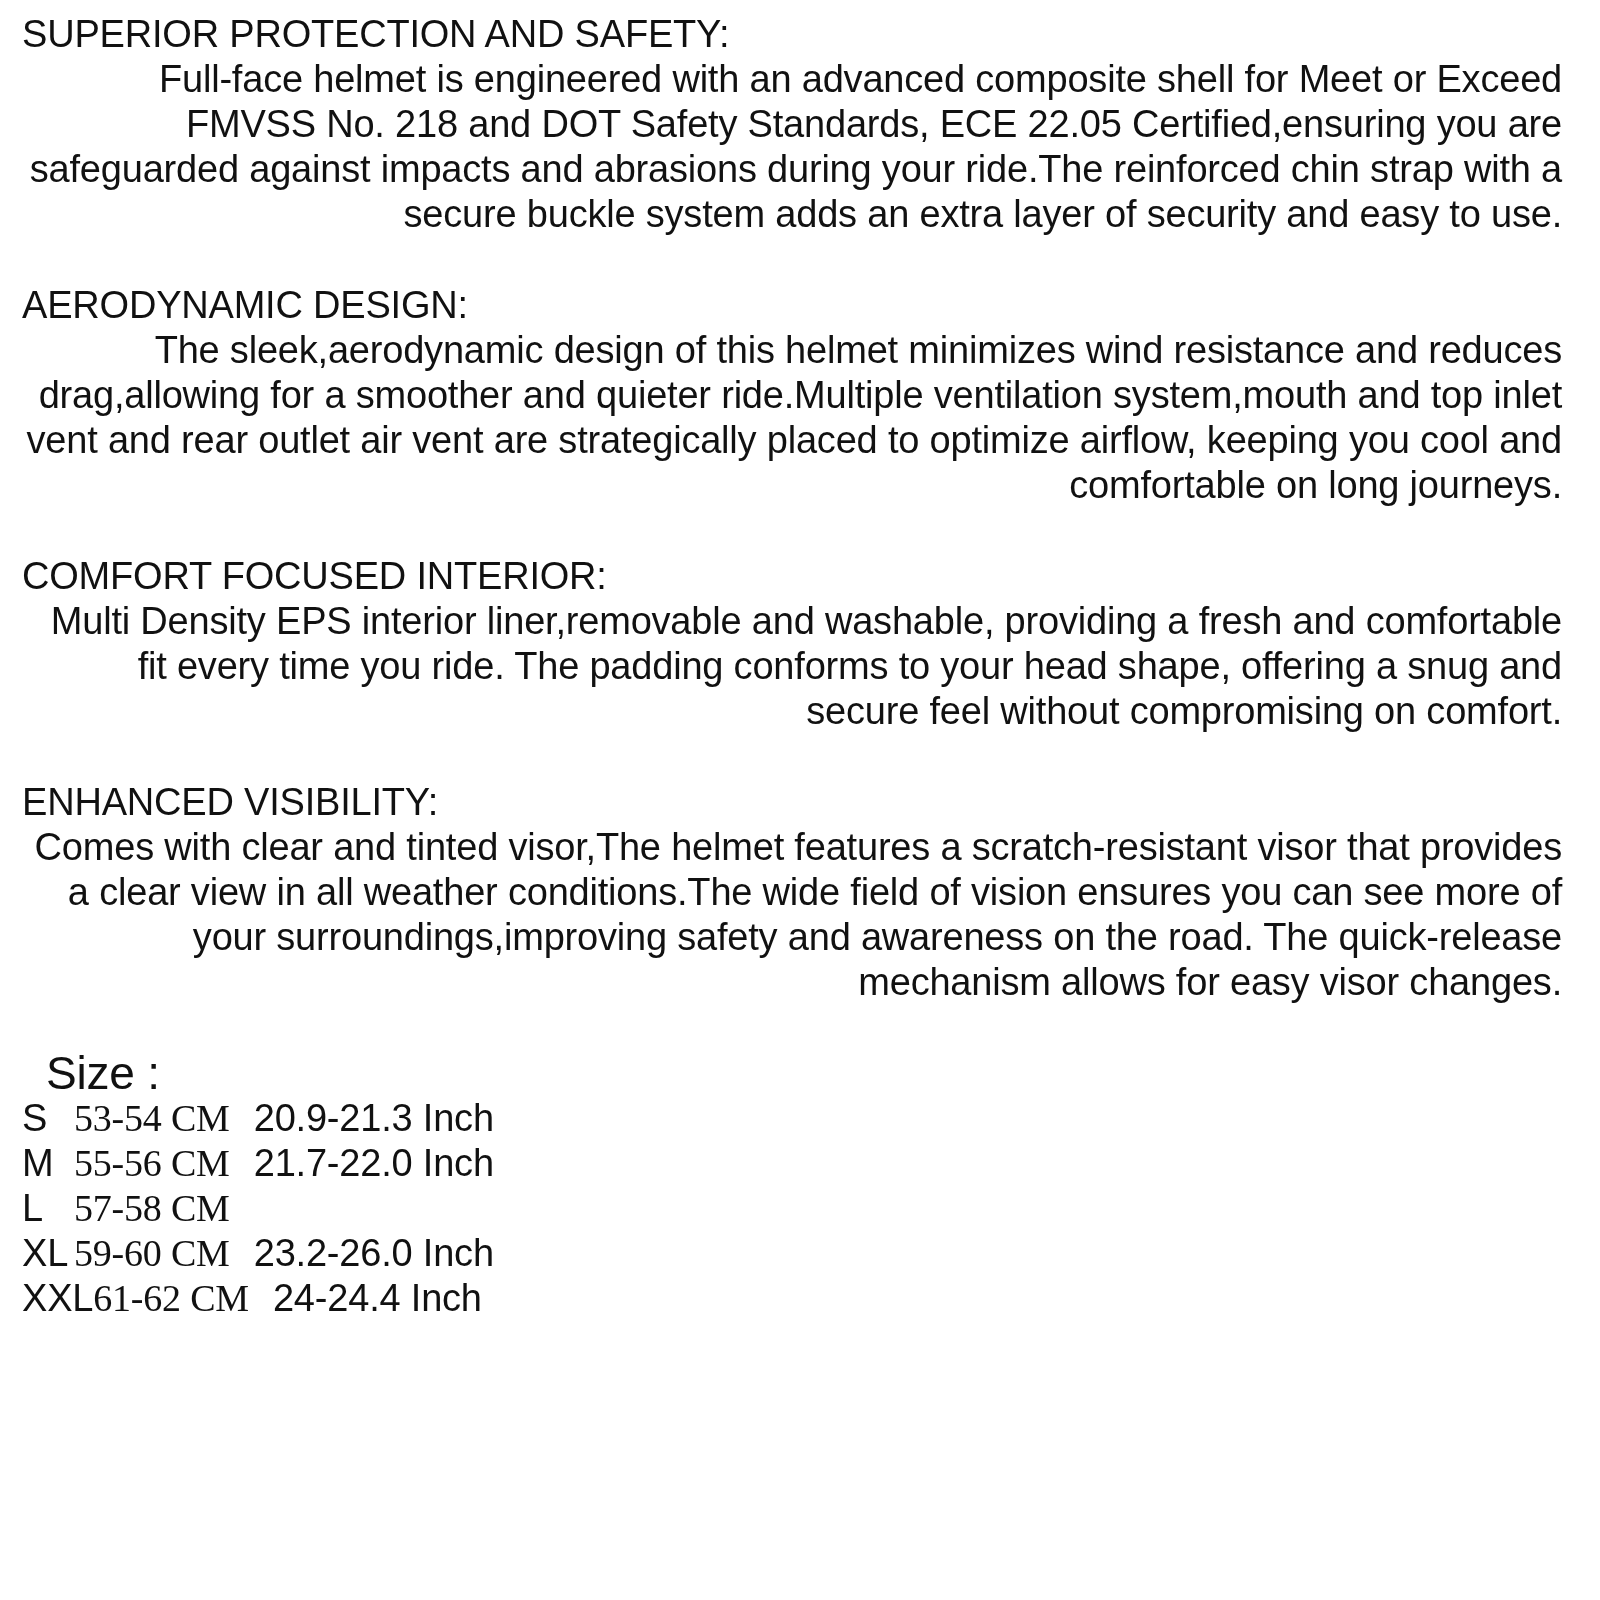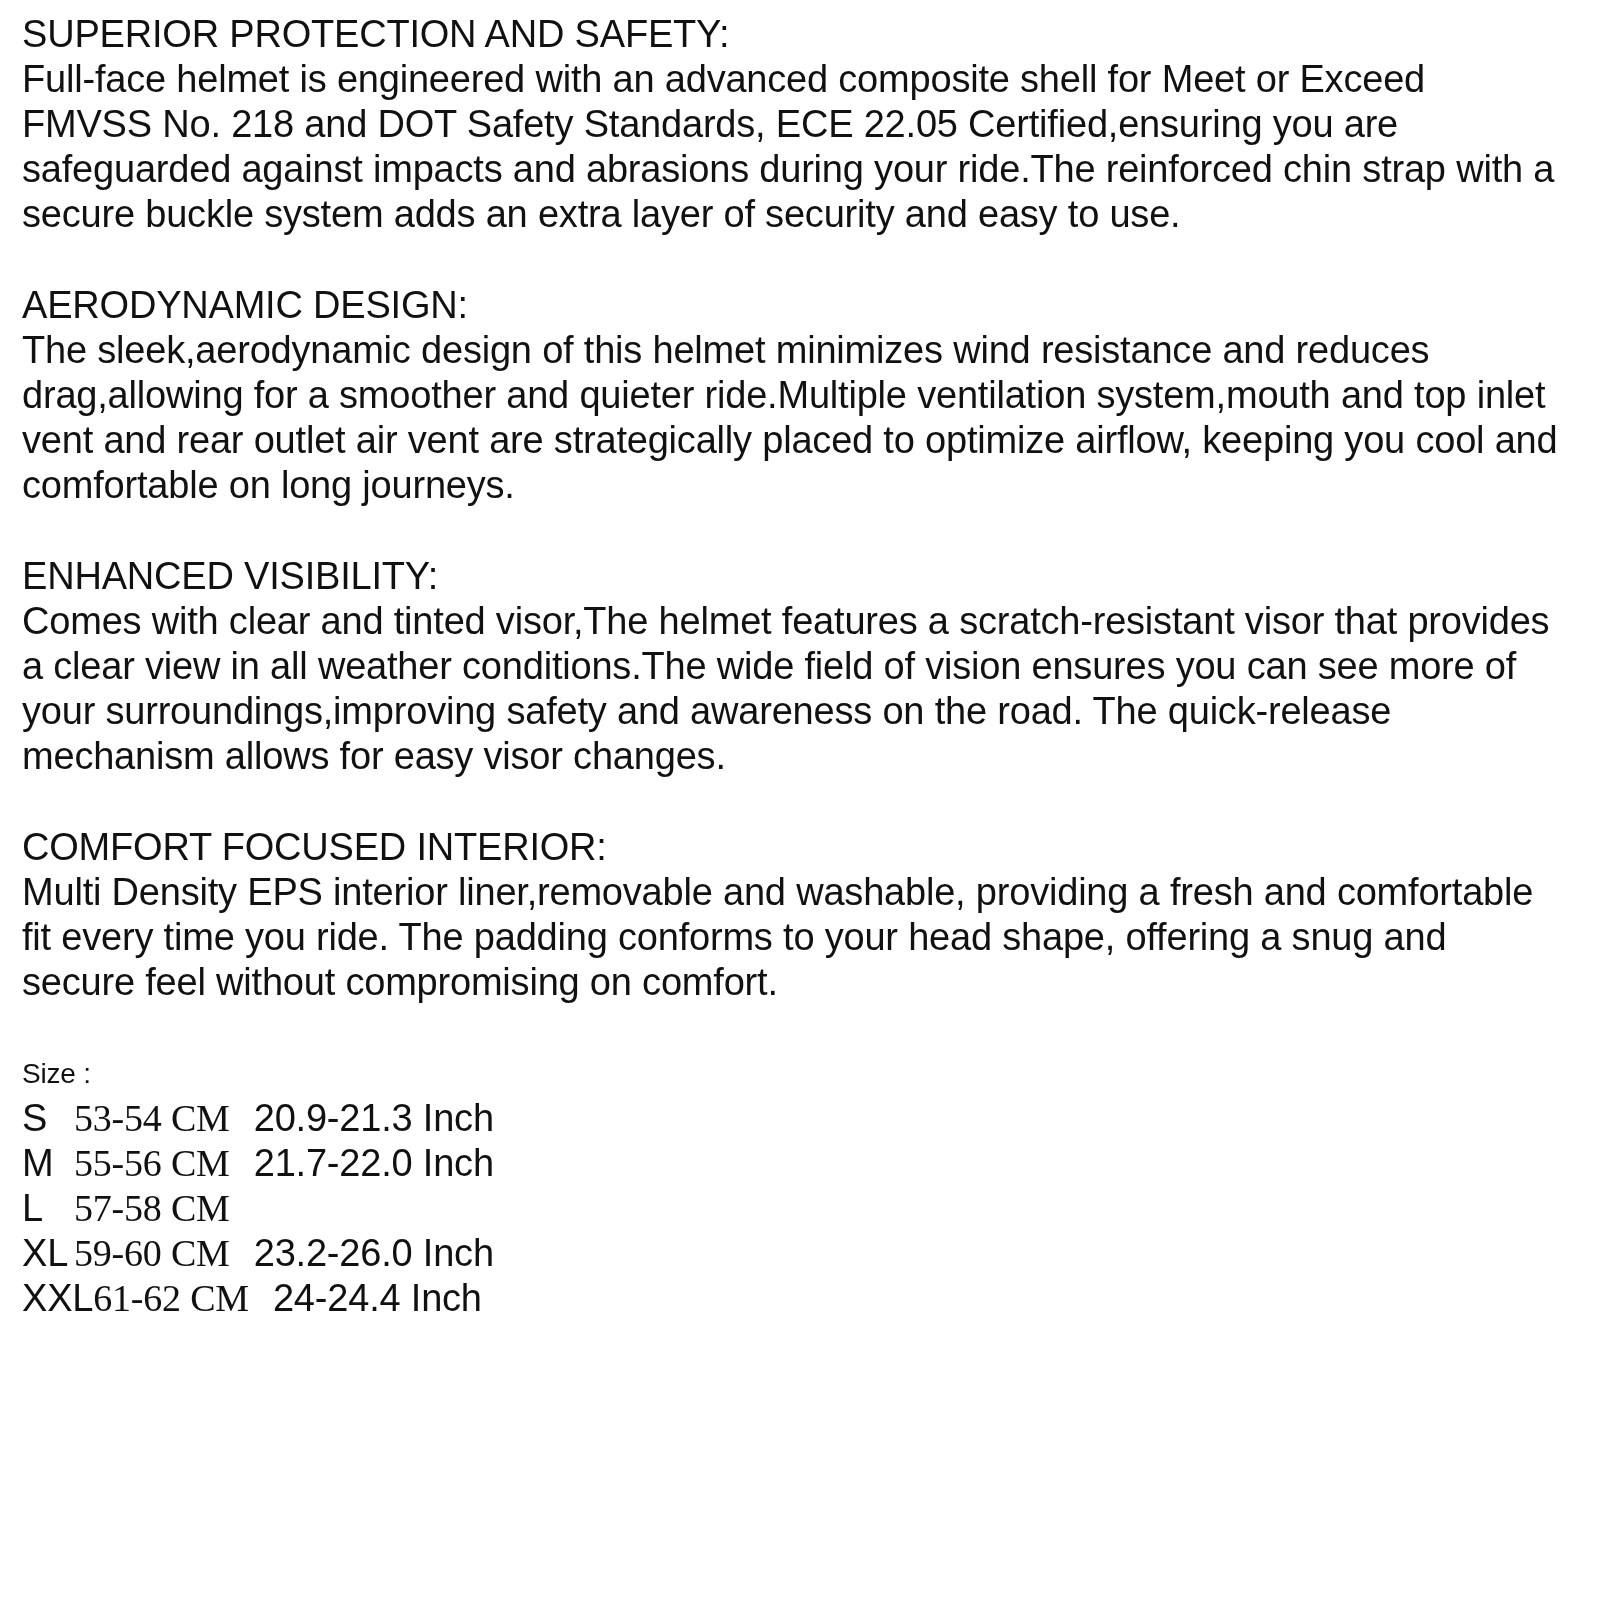--- a/index.html
+++ b/index.html
@@ -30,28 +30,30 @@
     line-height: 45px;
     font-weight: 400;
     letter-spacing: -0.2px;
   }
   .section p {
     margin: 0;
     font-size: 38px;
     line-height: 45px;
     font-weight: 400;
     letter-spacing: -0.2px;
+    text-align: right;
   }
   .size-chart {
     margin: 0;
   }
   .size-heading {
-    font-size: 28px;
+    font-size: 46px;
     line-height: 45px;
     letter-spacing: -0.2px;
+    margin-left: 24px;
   }
   .size-row {
     display: flex;
     align-items: baseline;
     font-size: 38px;
     line-height: 45px;
     letter-spacing: -0.2px;
     white-space: pre;
   }
   .size-row .sz {
@@ -71,27 +73,27 @@
     <h2>SUPERIOR PROTECTION AND SAFETY:</h2>
     <p>Full-face helmet is engineered with an advanced composite shell for Meet or Exceed FMVSS No. 218 and DOT Safety Standards, ECE 22.05 Certified,ensuring you are safeguarded against impacts and abrasions during your ride.The reinforced chin strap with a secure buckle system adds an extra layer of security and easy to use.</p>
   </div>
 
   <div class="section">
     <h2>AERODYNAMIC DESIGN:</h2>
     <p>The sleek,aerodynamic design of this helmet minimizes wind resistance and reduces drag,allowing for a smoother and quieter ride.Multiple ventilation system,mouth and top inlet vent and rear outlet air vent are strategically placed to optimize airflow, keeping you cool and comfortable on long journeys.</p>
   </div>
 
   <div class="section">
-    <h2>ENHANCED VISIBILITY:</h2>
-    <p>Comes with clear and tinted visor,The helmet features a scratch-resistant visor that provides a clear view in all weather conditions.The wide field of vision ensures you can see more of your surroundings,improving safety and awareness on the road. The quick-release mechanism allows for easy visor changes.</p>
+    <h2>COMFORT FOCUSED INTERIOR:</h2>
+    <p>Multi Density EPS interior liner,removable and washable, providing a fresh and comfortable fit every time you ride. The padding conforms to your head shape, offering a snug and secure feel without compromising on comfort.</p>
   </div>
 
   <div class="section">
-    <h2>COMFORT FOCUSED INTERIOR:</h2>
-    <p>Multi Density EPS interior liner,removable and washable, providing a fresh and comfortable fit every time you ride. The padding conforms to your head shape, offering a snug and secure feel without compromising on comfort.</p>
+    <h2>ENHANCED VISIBILITY:</h2>
+    <p>Comes with clear and tinted visor,The helmet features a scratch-resistant visor that provides a clear view in all weather conditions.The wide field of vision ensures you can see more of your surroundings,improving safety and awareness on the road. The quick-release mechanism allows for easy visor changes.</p>
   </div>
 
 
   <div class="size-chart">
     <div class="size-heading">Size :</div>
 
     <div class="size-row">
       <span class="sz">S</span>
       <span class="cm">53-54 CM</span>
       <span class="inch">20.9-21.3 Inch</span>

